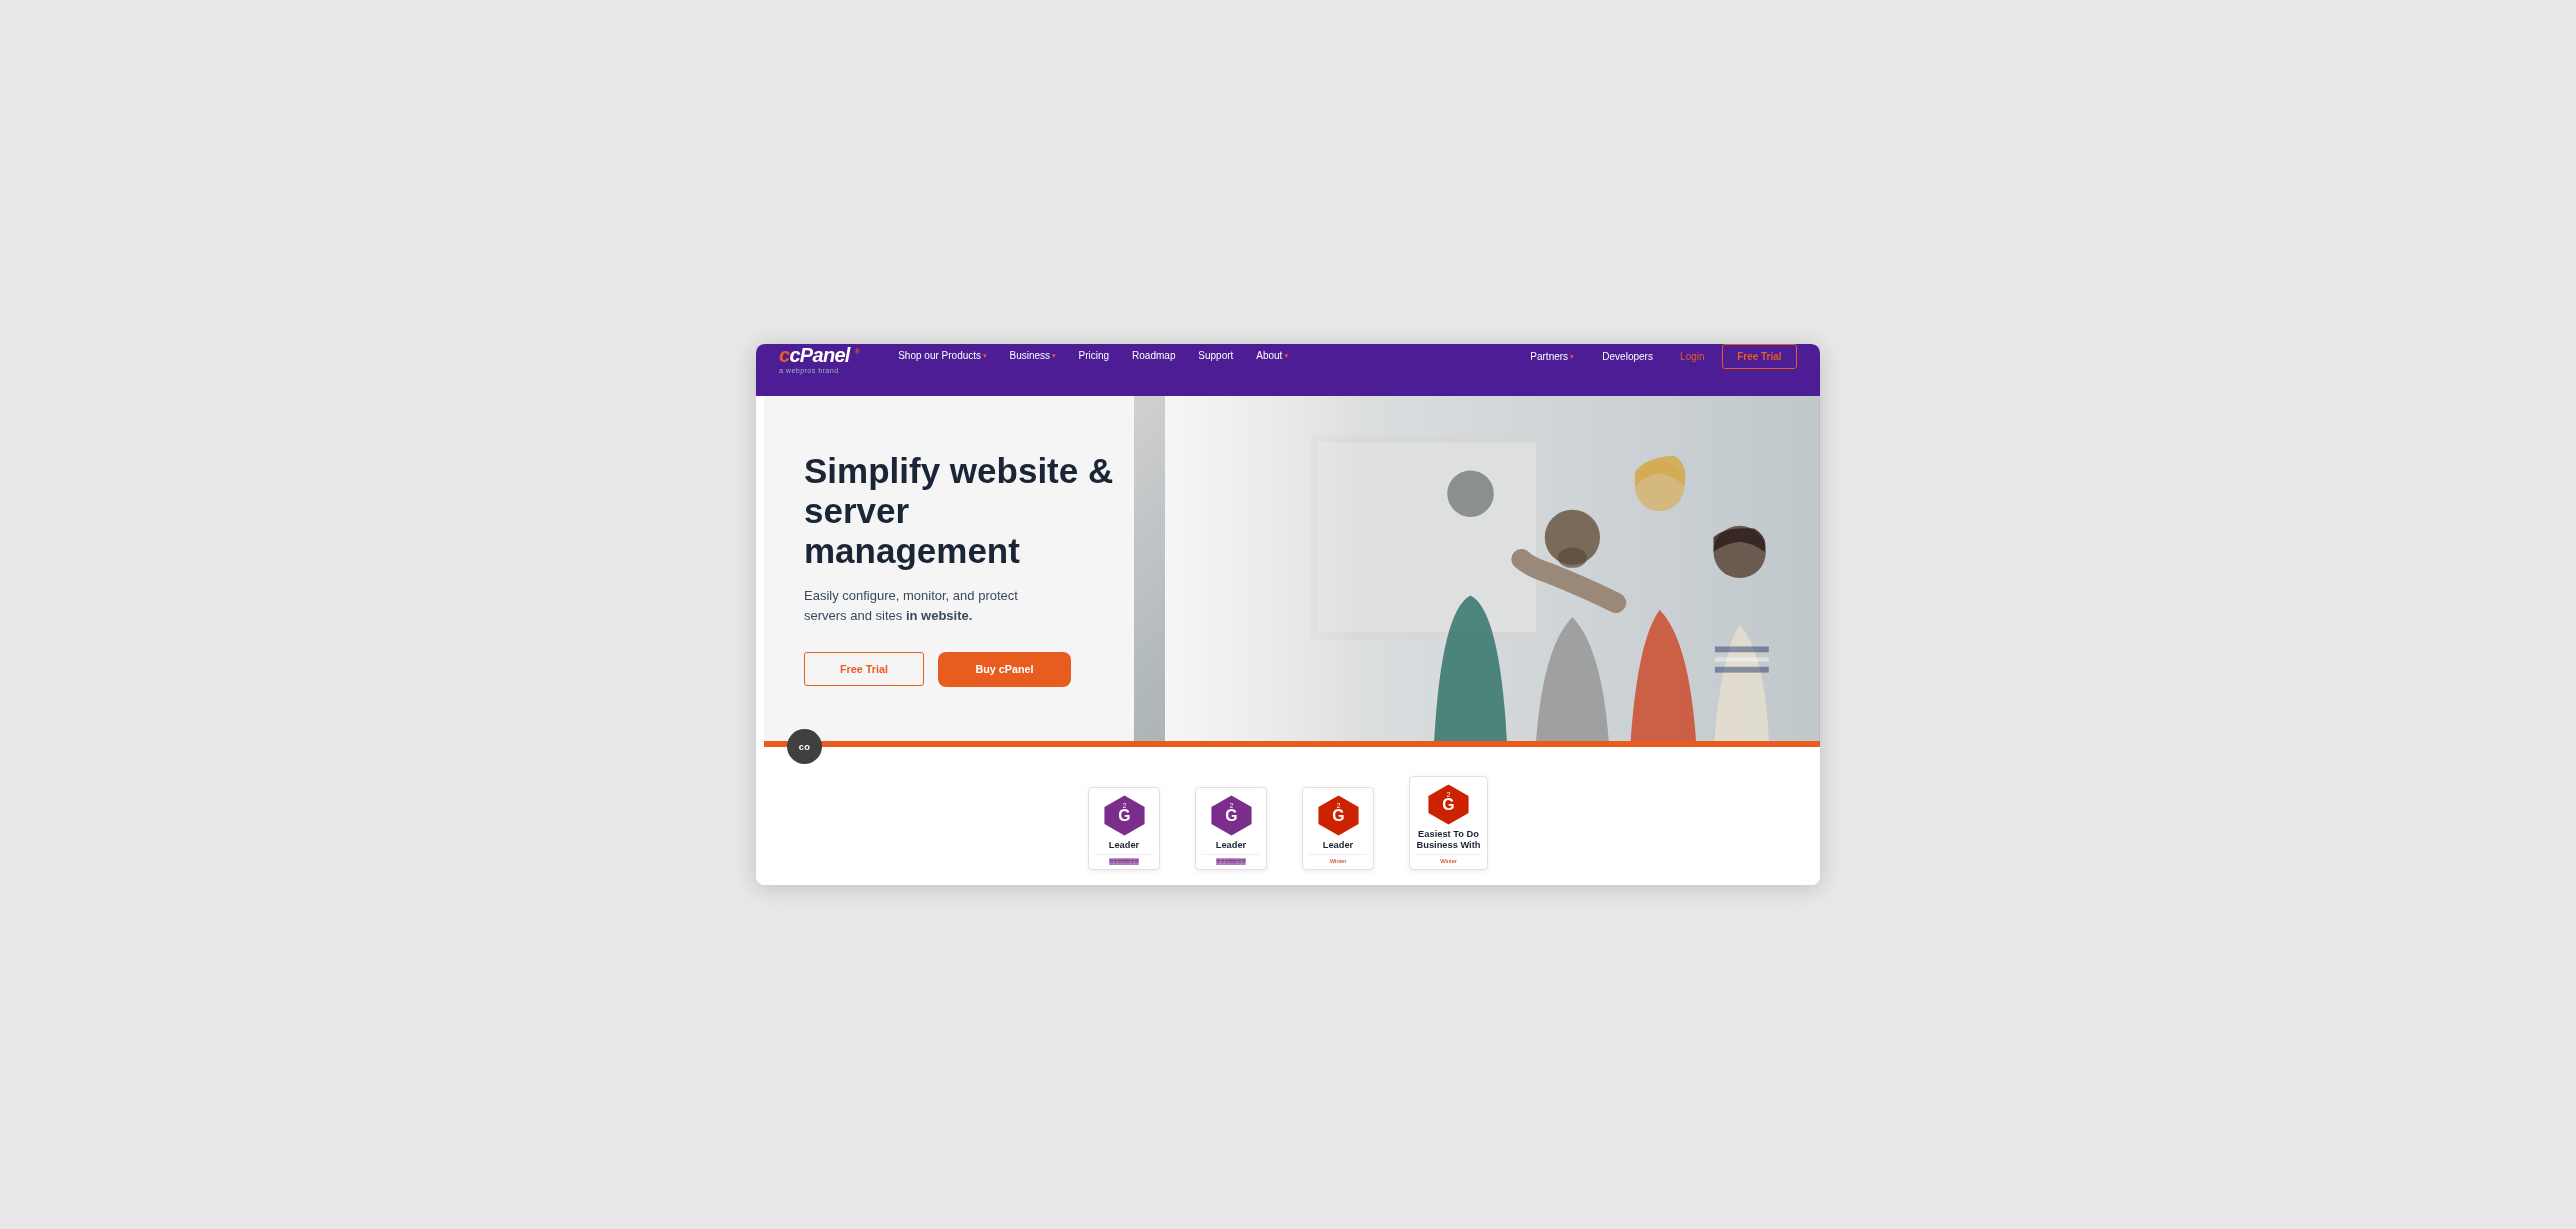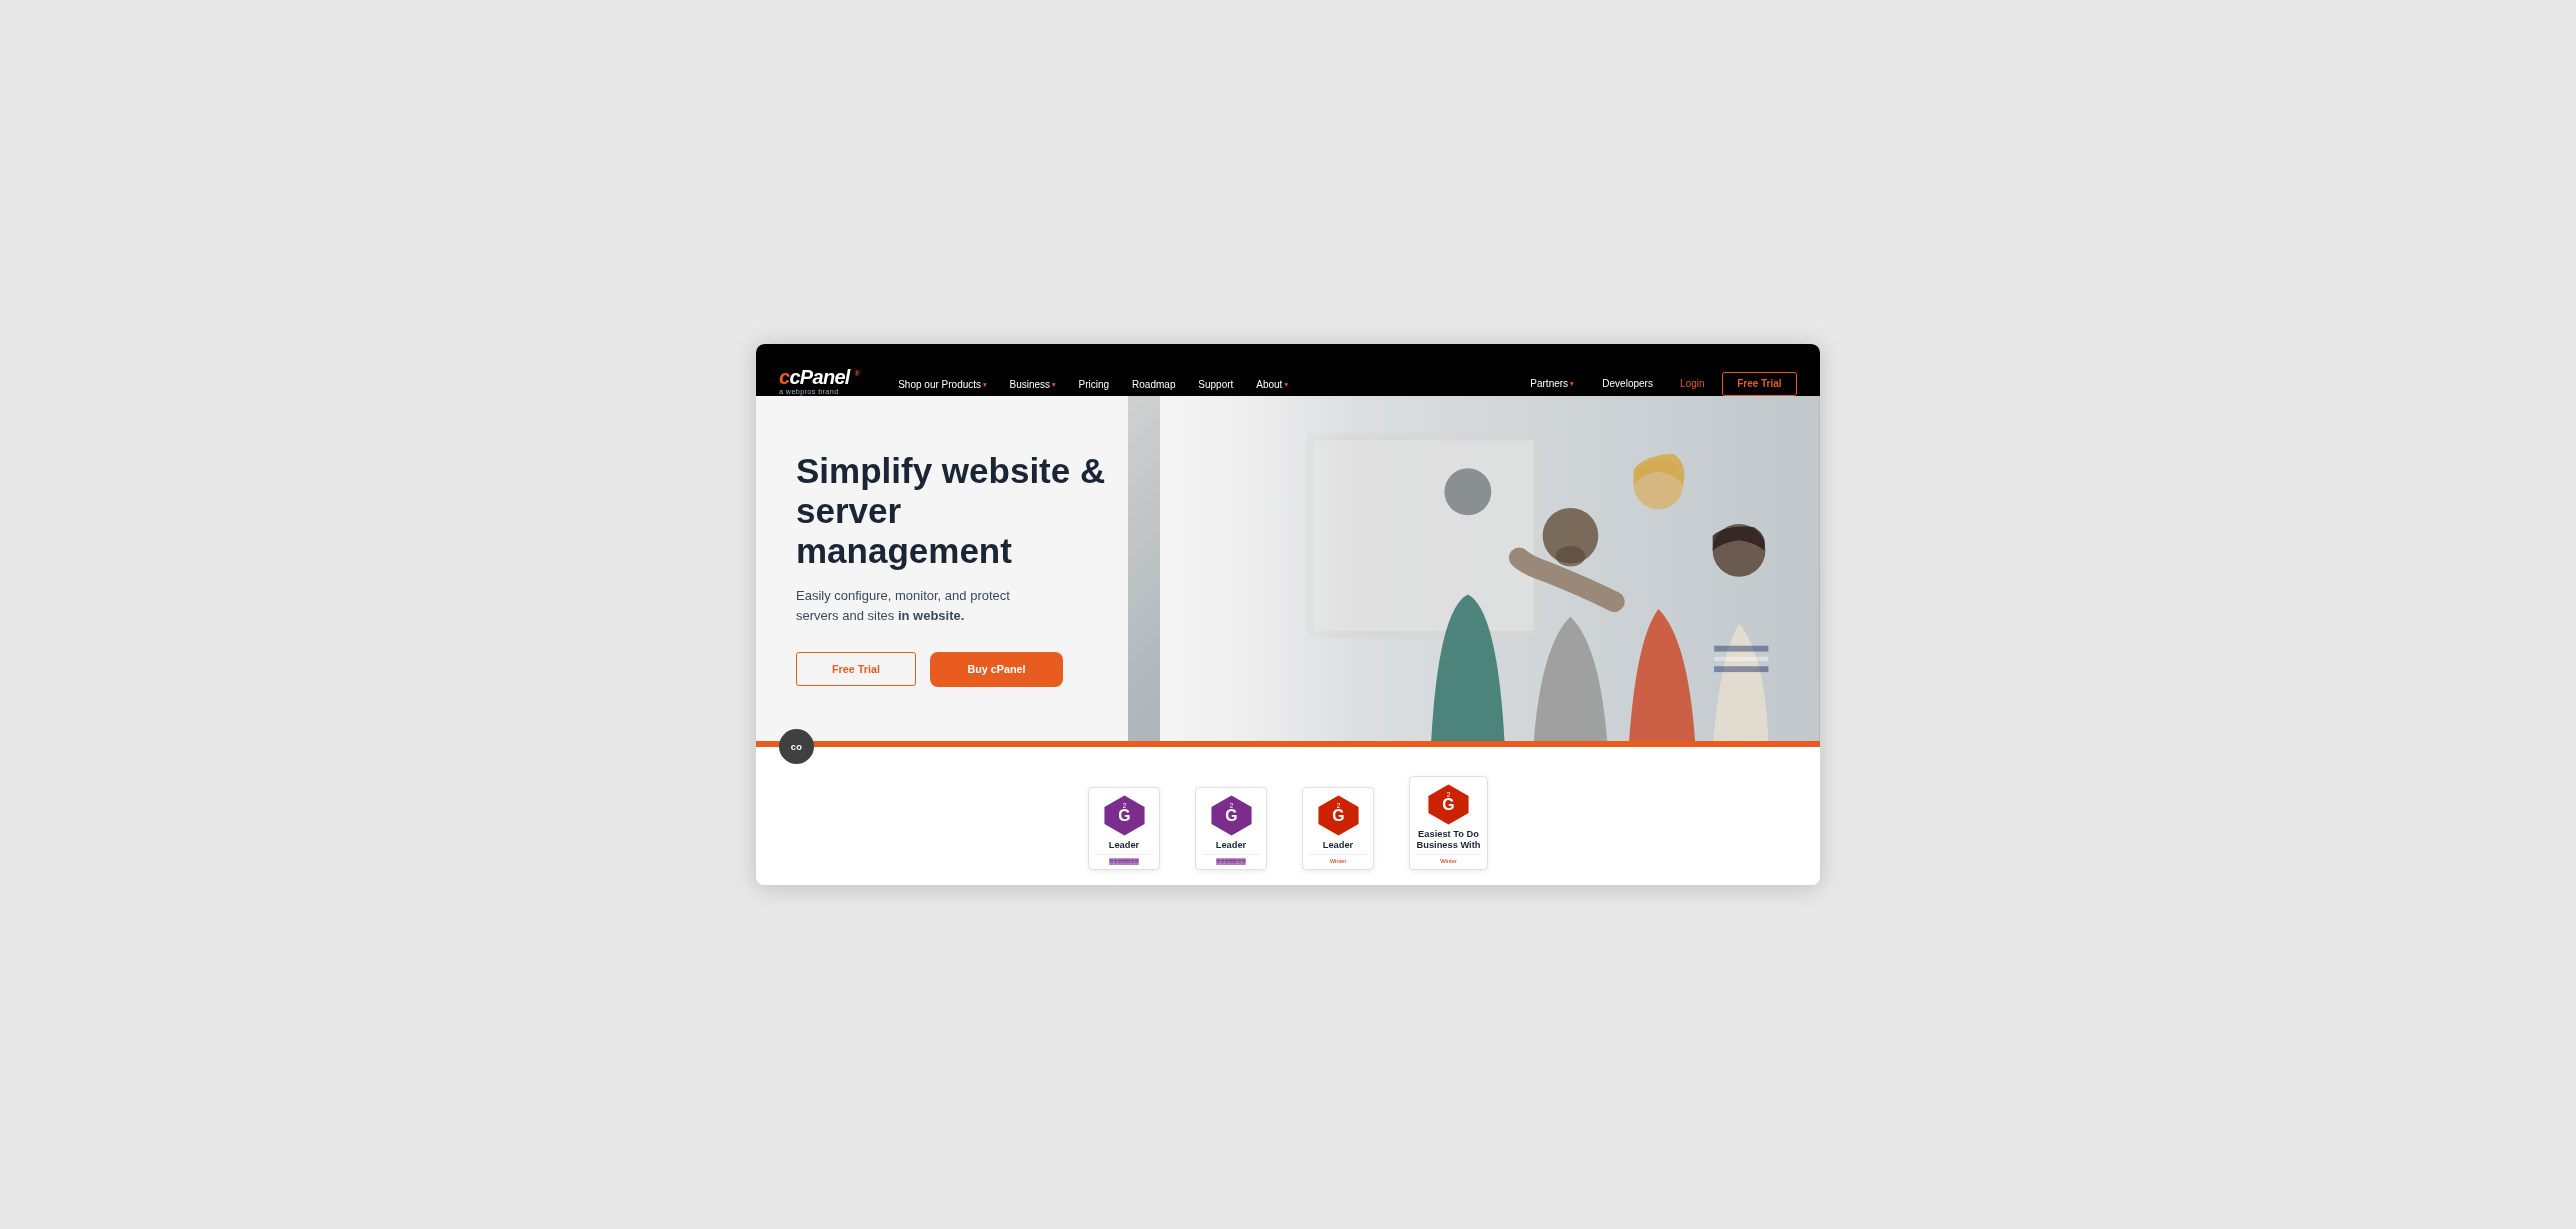--- a/index.html
+++ b/index.html
@@ -16,23 +16,23 @@
       background: #fff;
       border-radius: 8.6px;
       box-shadow: 0 2.9px 23px rgba(0,0,0,0.18);
       overflow: hidden;
       width: 100%;
       max-width: 1064px;
     }
 
     
     .navbar {
-      background: #000000;
-      display: flex;
-      align-items: flex-end;
+      background: #4c1d95;
+      display: flex;
+      align-items: flex-start;
       padding: 0 23px;
       height: 52px;
       gap: 0;
     }
     .logo-area {
       display: flex;
       flex-direction: column;
       margin-right: 29px;
       flex-shrink: 0;
     }
@@ -251,20 +251,21 @@
       width: 100%;
       text-align: center;
       font-size: 6.5px;
       color: #888;
       border-top: 0.7px solid #eee;
       padding-top: 2.9px;
       margin-top: 2.9px;
     }
     .hero-wrapper {
       position: relative;
+      margin-left: 8px;
     }
   </style>
 </head>
 <body>
 
 <div class="browser-frame">
 
   <nav class="navbar">
     <div class="logo-area">
       <div class="logo-cpanel">

